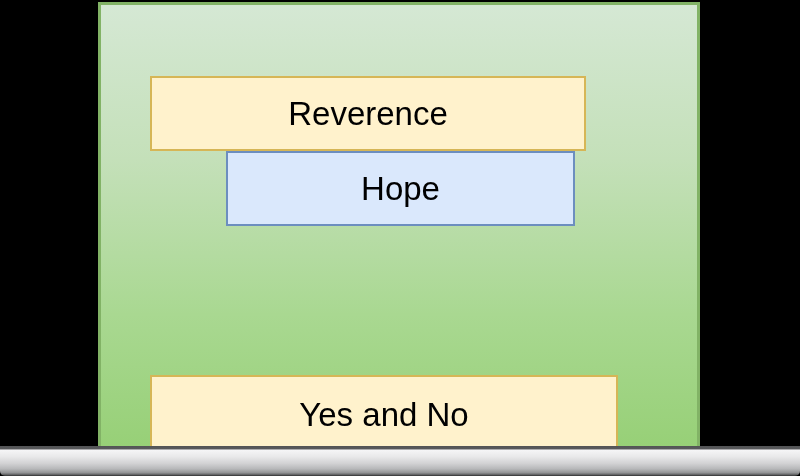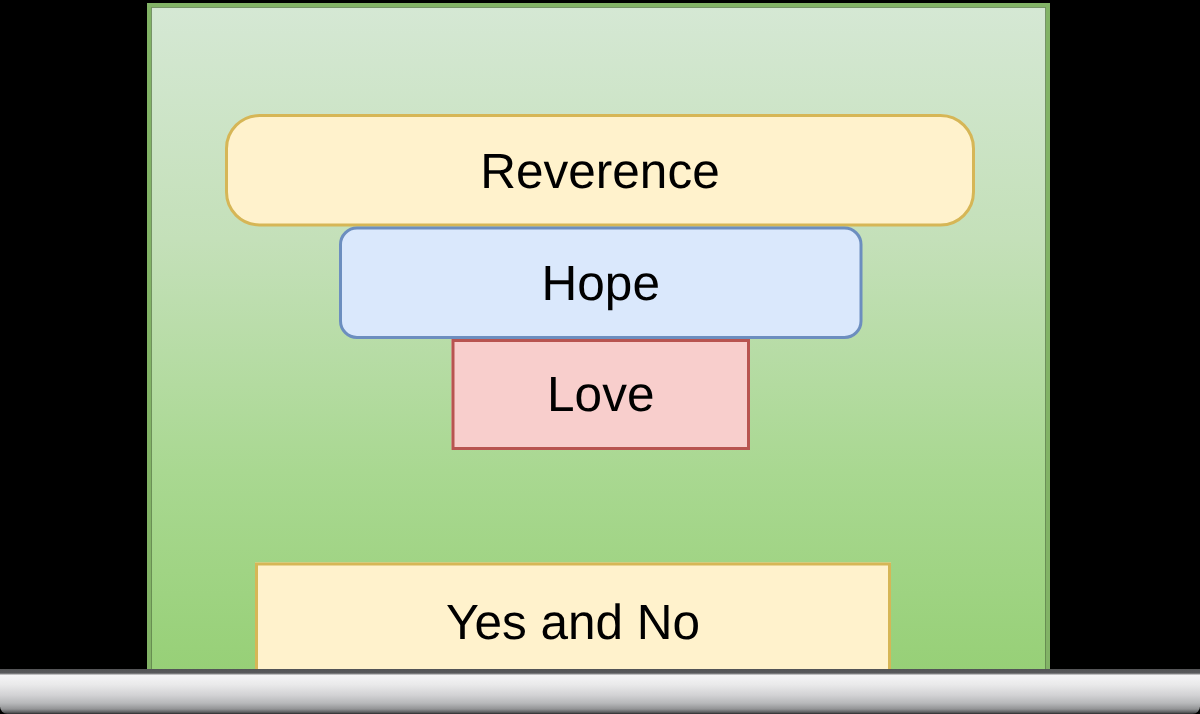--- a/index.html
+++ b/index.html
@@ -43,28 +43,28 @@
     position: absolute;
     box-sizing: border-box;
     display: flex;
     align-items: center;
     justify-content: center;
     font-size: 33px;
     color: #000;
     border: 2px solid;
   }
   .dbox-yellow { background: #fff2cc; border-color: #d6b656; }
-  .dbox-blue   { background: #dae8fc; border-color: #6c8ebf; border-radius: 12px; }
+  .dbox-blue   { background: #dae8fc; border-color: #6c8ebf; }
   .dbox-pink   { background: #f8cecc; border-color: #b85450; }
 
-  .box-reverence { left: 49px;  top: 71px;  width: 500px; height: 75px; border-radius: 23px; }
+  .box-reverence { left: 49px;  top: 71px;  width: 436px; height: 75px; }
   .box-hope      { left: 125px; top: 146px; width: 349px; height: 75px; }
   .box-love      { left: 200px; top: 221px; width: 199px; height: 74px; }
   .box-sympathy  { left: 124px; top: 295px; width: 351px; height: 75px; }
-  .box-yesno     { left: 49px;  top: 370px; width: 424px; height: 80px; margin-left: 20px; }
+  .box-yesno     { left: 49px;  top: 370px; width: 468px; height: 80px; }
 
   
   .bottom-bar {
     position: absolute;
     left: 0;
     top: 446px;
     width: 800px;
     height: 30px;
     z-index: 10;
     border-radius: 0 0 5px 5px;
@@ -88,23 +88,20 @@
 
 
     <div class="dbox dbox-yellow box-reverence">
       <span>Reverence</span>
     </div>
 
     <div class="dbox dbox-blue box-hope">
       <span>Hope</span>
     </div>
 
-    <div class="dbox dbox-pink box-love">
-      <span>Love</span>
-    </div>
 
 
     <div class="dbox dbox-yellow box-yesno">
       <span>Yes and No</span>
     </div>
 
   </div>
 
   <div class="bottom-bar"></div>
 

